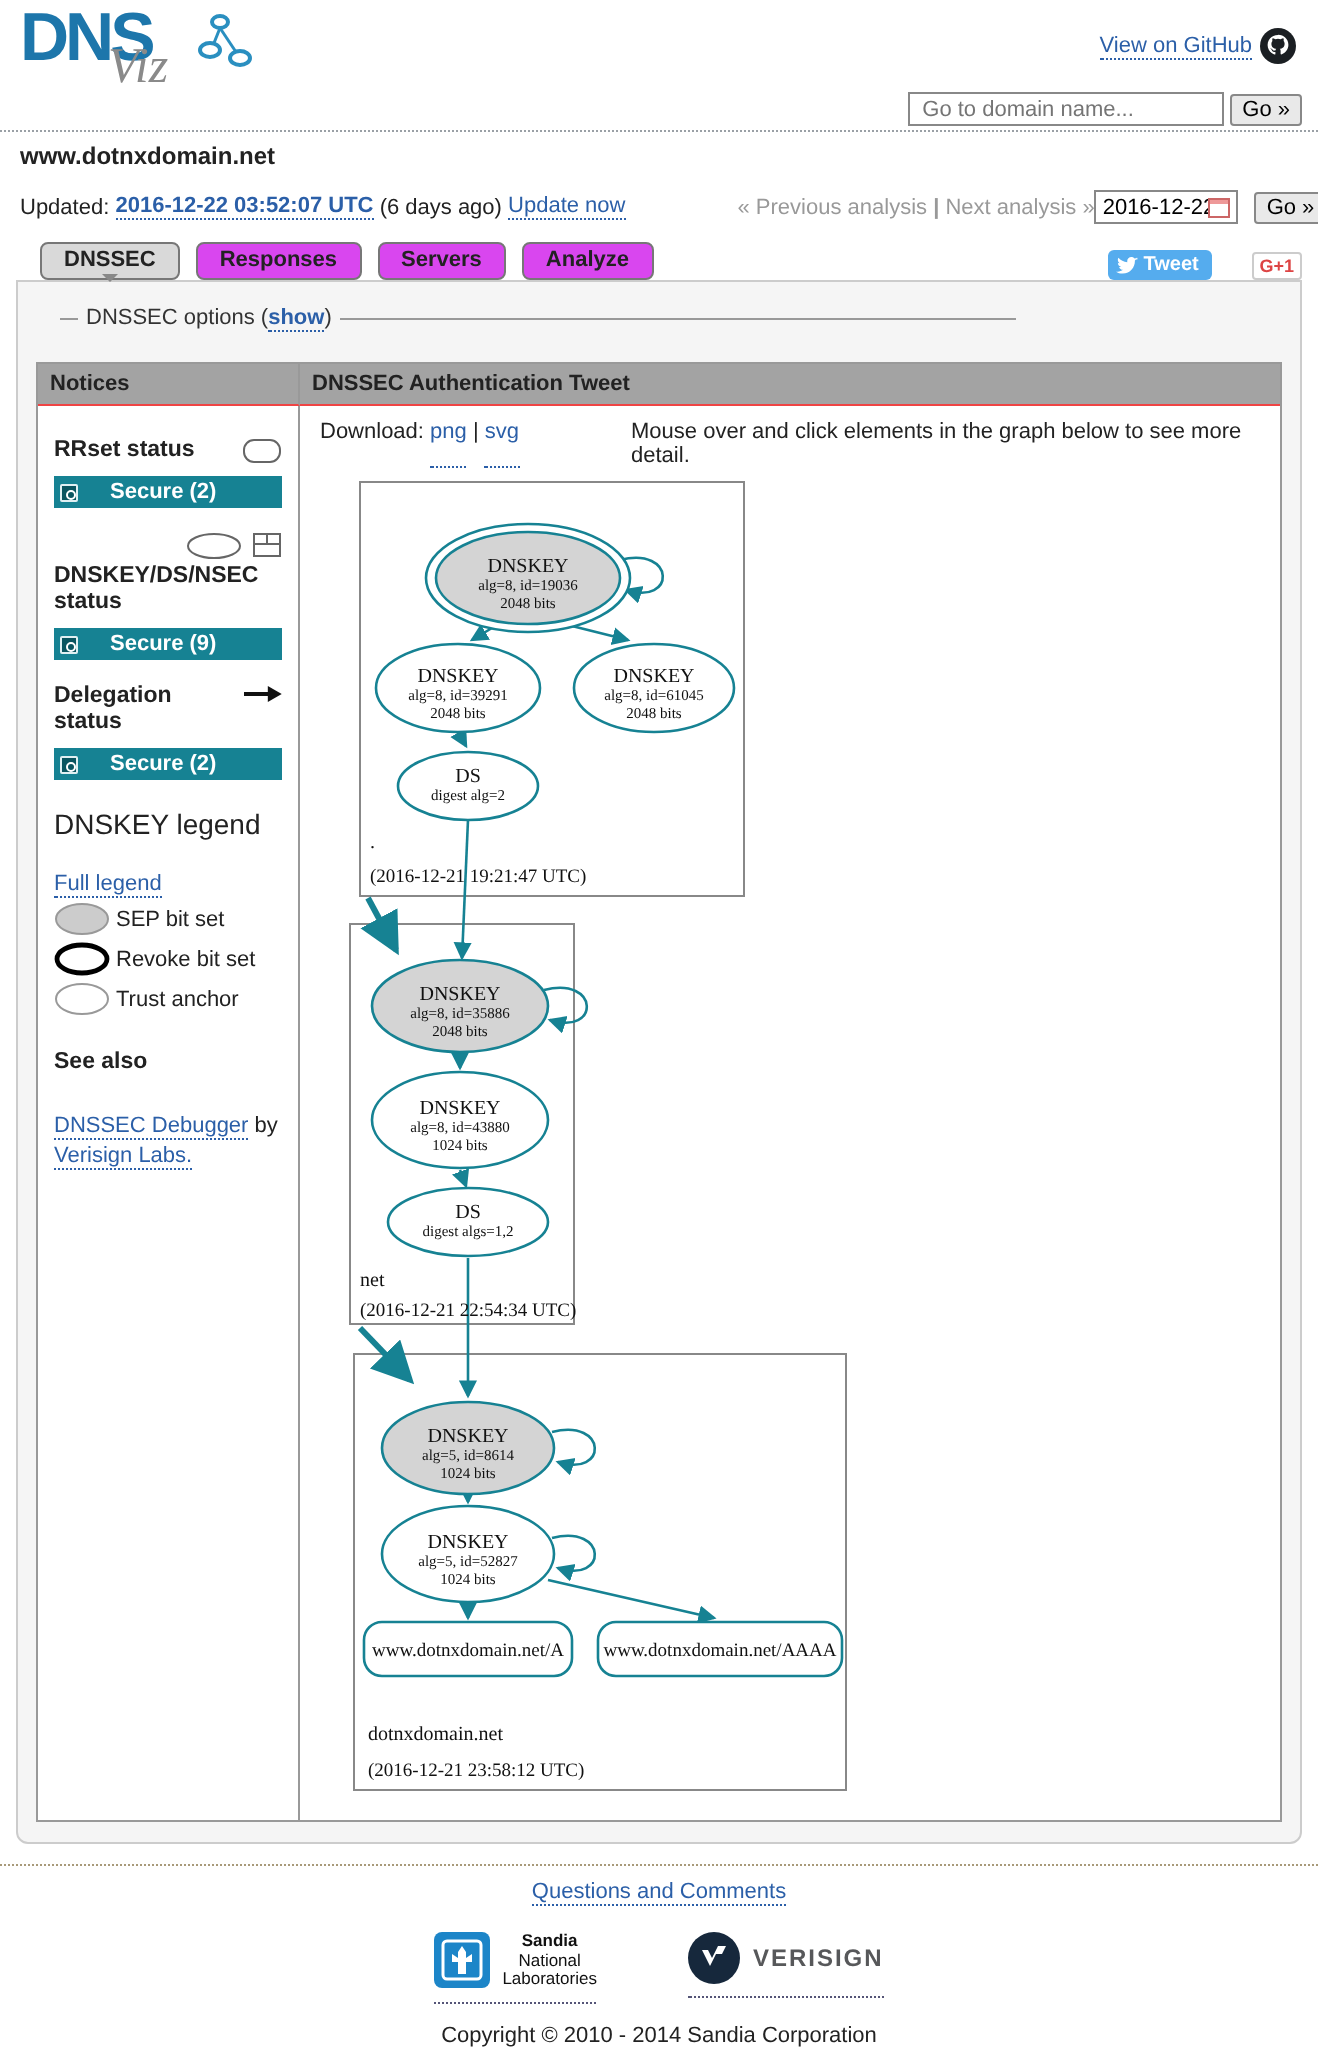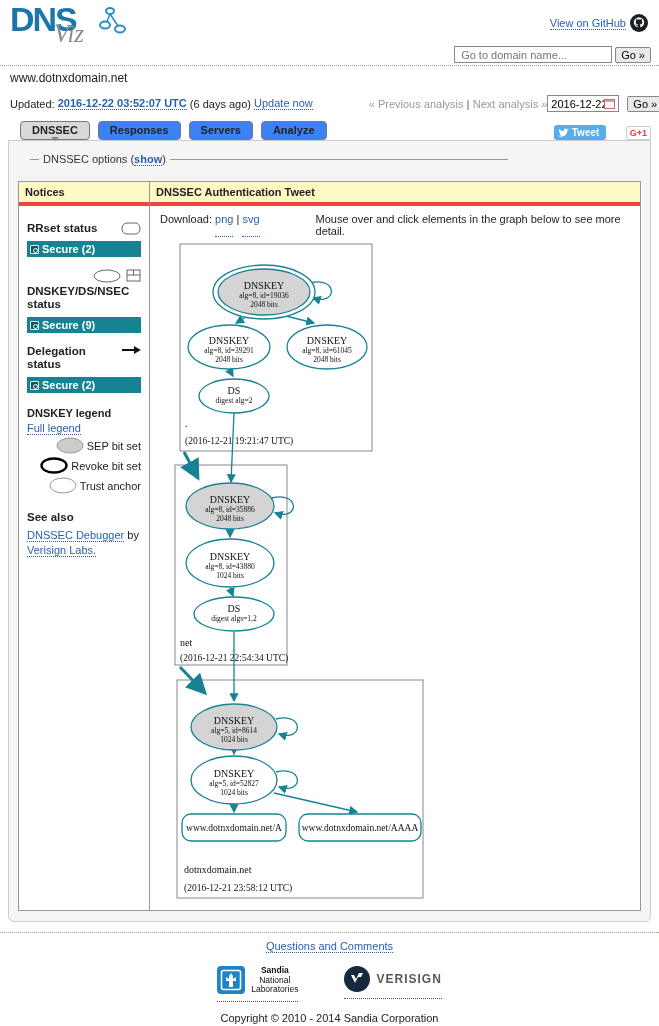--- a/index.html
+++ b/index.html
@@ -15,62 +15,62 @@
   .logo { position:absolute; left:10px; top:4px; width:130px; }
   .logo-dns { font-weight:bold; font-size:34px; letter-spacing:-2px; color:#1d76ab; line-height:30px; }
   .logo-nodes { position:absolute; left:88px; top:2px; }
   .logo-viz { font-family:"Liberation Serif", serif; font-style:italic; font-size:25px; color:#8a8a8a; margin:-12px 0 0 44px; line-height:24px; }
   .github { position:absolute; right:10px; top:13px; display:flex; align-items:center; gap:3px; }
   .search-row { position:absolute; right:8px; top:46px; display:flex; align-items:center; gap:3px; }
   .search-row input { width:158px; height:17px; border:1px solid #888; font-size:11px; padding:1px 6px; color:#555; }
   .btn { background:#e9e9e9; border:1px solid #888; border-radius:2px; font-size:11px; padding:1px 5px; cursor:pointer; }
   
   .domain-sec { padding:5px 10px 0; }
-  .domain-name { font-weight:normal; font-size:12px; }
+  .domain-name { font-weight:bold; font-size:12px; }
   .updated-row { display:flex; align-items:center; margin-top:10px; font-size:11px; white-space:nowrap; }
   .updated-row .bold-link { font-weight:bold; }
   .navgray { color:#999; }
   .navgray a { color:#999; border-bottom:none; }
   .date-box { display:flex; align-items:center; gap:4px; margin-left:auto; }
   .date-box input { width:72px; height:17px; border:1px solid #888; font-size:11px; padding:1px 3px; }
   .cal-ico { display:inline-block; width:11px; height:10px; border:1px solid #c66; background:
     linear-gradient(#e99 2px, #fff 2px); margin-left:-19px; margin-right:8px; }
   
   .tabs-row { padding:8px 8px 0 20px; display:flex; align-items:flex-end; gap:8px; height:28px;text-align:right; }
-  .tab { position:relative; background:#3b82f6; border:1px solid #777; border-radius:4px; font-weight:bold; font-size:11px; padding:2px 11px 3px; cursor:pointer; }
+  .tab { position:relative; background:#d946ef; border:1px solid #777; border-radius:4px; font-weight:bold; font-size:11px; padding:2px 11px 3px; cursor:pointer; }
   .tab.active { background:#d9d9d9; }
   .tab.active::after { content:""; position:absolute; left:50%; bottom:-6px; margin-left:-4px;
     border:4px solid transparent; border-top-color:#888; }
   .social { margin-left:auto; display:flex; gap:20px; align-items:center; }
   .tweet-btn { display:flex; align-items:center; gap:3px; background:#55acee; color:#fff; font-weight:bold; font-size:10px; border-radius:3px; padding:2px 4px; width:52px; overflow:hidden; cursor:pointer; }
   .gplus-btn { background:#fff; border:1px solid #ccc; border-radius:2px; color:#d44; font-weight:bold; font-size:9px; padding:1px 3px; cursor:pointer; }
   
   .panel { margin:0 8px; background:#f5f5f5; border:1px solid #ccc; border-radius:0 0 6px 6px; padding:10px 9px 2px; height:782px; }
   .options-row { display:flex; align-items:center; width:478px; margin:2px 0 16px 12px; color:#333; font-size:11px; }
   .options-row .seg { border-top:1px solid #999; height:1px; }
   .options-row .seg.pre { width:9px; }
   .options-row .seg.post { flex:1; }
   .options-row .lbl { padding:0 4px; }
   .options-row a { font-weight:bold; }
   
   .ntable { background:#fff; border:1px solid #999; display:grid; grid-template-columns:131px 1fr; height:730px; }
-  .th { background:#fef9c3; border-bottom:4px solid #ef4444; font-weight:bold; font-size:11px; padding:4px 6px; }
+  .th { background:#a3a3a3; border-bottom:1px solid #ef4444; font-weight:bold; font-size:11px; padding:4px 6px; }
   .th.left { border-right:1px solid #999; }
   .cell-left { border-right:1px solid #999; padding:12px 8px 8px; }
   .cell-main { padding:6px 8px; overflow:hidden; }
   
   .sec-head { font-weight:bold; font-size:11.5px; line-height:13px; display:flex; justify-content:space-between; align-items:flex-start; margin-top:4px; }
-  .status-bar { margin-top:6px; margin-bottom:10px; background:#168293; color:#fff; font-weight:bold; font-size:11px; padding:2px 3px; display:flex; align-items:center; gap:3px; }
+  .status-bar { margin-top:6px; margin-bottom:10px; background:#168293; color:#fff; font-weight:bold; font-size:11px; padding:2px 3px; display:flex; align-items:center; gap:16px; }
   .exp-ico { width:9px; height:9px; background:#0a5560; border:1px solid #dfeff2; border-radius:1px; position:relative; flex:0 0 auto; }
   .exp-ico::after { content:""; position:absolute; left:2px; top:2px; width:3px; height:3px; border:1px solid #fff; border-radius:50%; }
   .icons-right { display:flex; justify-content:flex-end; gap:5px; margin:12px 0 2px; }
-  .legend-head { font-weight:bold; font-size:11px; margin:14px 0 3px; }
-  .legend-row { display:flex; align-items:center; gap:3px; margin:3px 0; font-size:11px;justify-content:flex-end; }
+  .legend-head { font-weight:normal; font-size:14px; margin:14px 0 16px; }
+  .legend-row { display:flex; align-items:center; gap:3px; margin:3px 0; font-size:11px; }
   .see-also { margin-top:16px; font-size:11px; line-height:15px; }
-  .see-also .hd { font-weight:bold; font-size:11.5px; margin-bottom:3px; }
+  .see-also .hd { font-weight:bold; font-size:11.5px; margin-bottom:17px; }
   
   .download-row { display:flex; font-size:11px; margin:1px 0 6px 2px; }
   .download-row .hint { margin-left:56px; color:#222; }
   .graph-wrap { margin-left:6px; }
   svg text { font-family:"Liberation Serif", serif; fill:#111; }
   .nodetitle { font-size:10px; }
   .nodesub { font-size:7.5px; }
   .zlabel { font-size:10px; }
   .ztime { font-size:9.5px; }
   .rectxt { font-size:9.5px; }

